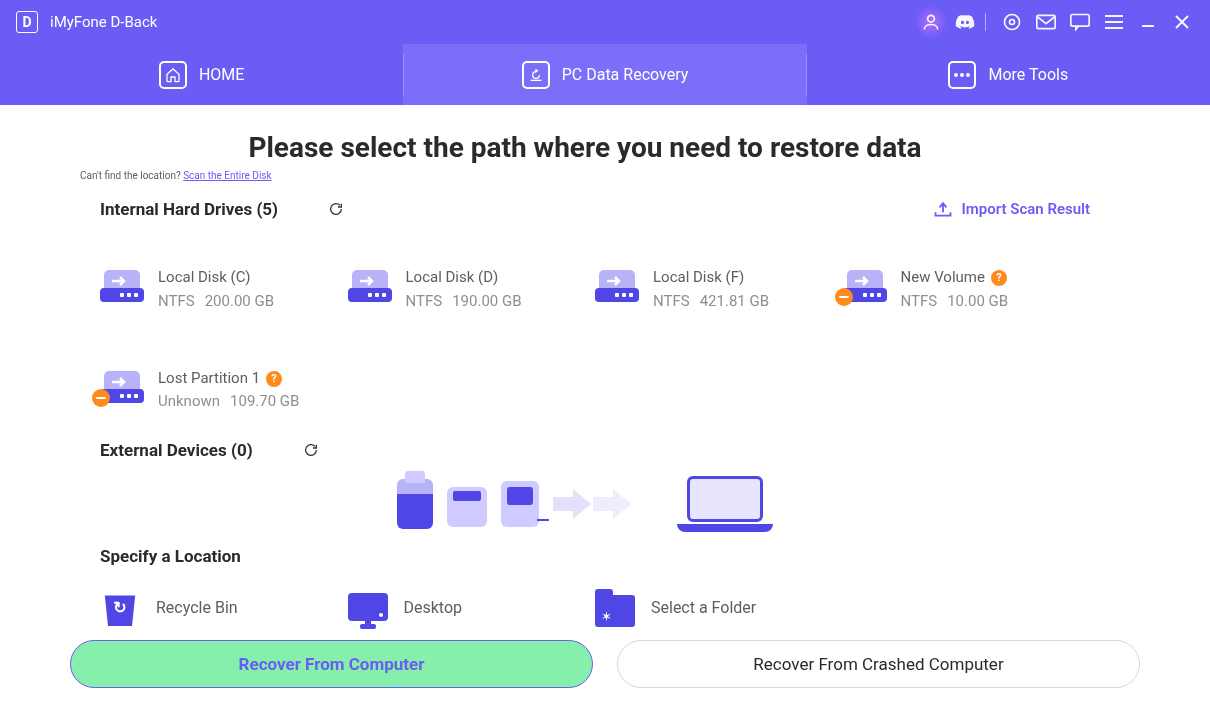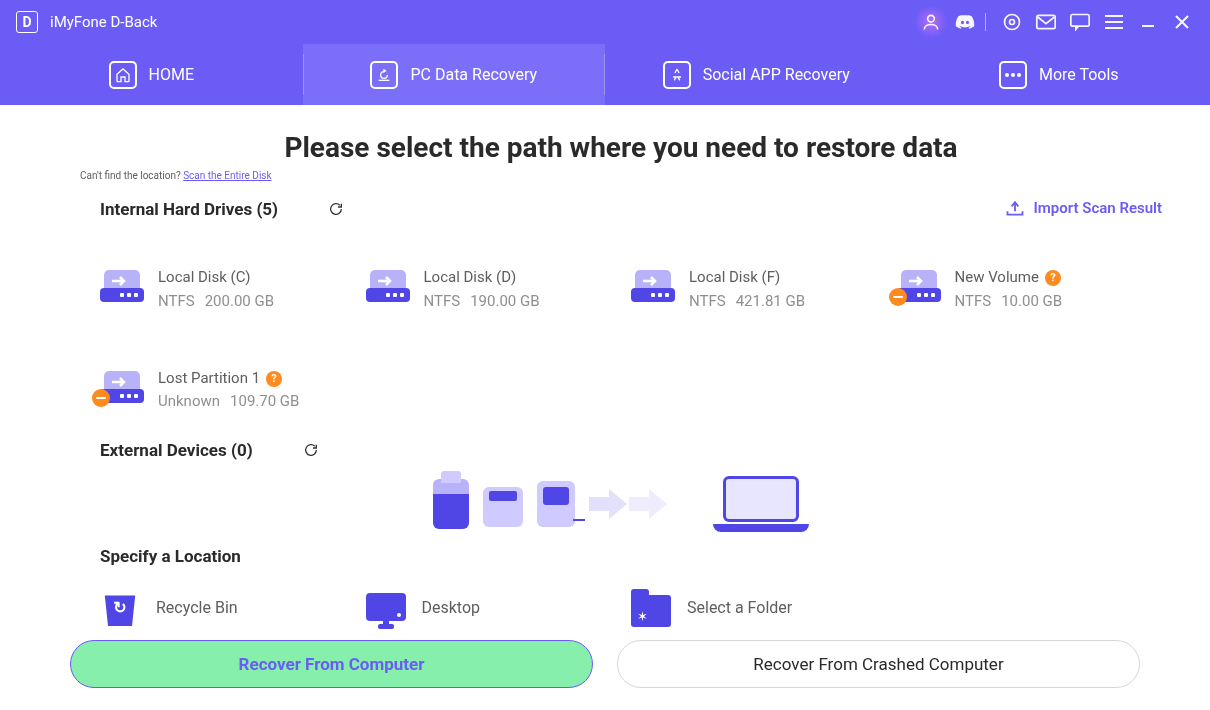--- a/index.html
+++ b/index.html
@@ -29,26 +29,26 @@
   .avatar-glow::after{content:"";position:absolute;inset:-3px;border-radius:50%;background:radial-gradient(circle,rgba(214,118,255,.7),transparent 70%);z-index:-1;}
 
   .tabs{flex:1;display:flex;}
   .tab{flex:1;display:flex;align-items:center;justify-content:center;gap:12px;color:#fff;font-size:16px;cursor:pointer;position:relative;}
   .tab.active{background:var(--purple-tab);}
   .tab.active::after{content:"";position:absolute;right:0;top:10px;bottom:10px;width:1px;background:rgba(255,255,255,.25);}
   .tab.active::before{content:"";position:absolute;left:0;top:10px;bottom:10px;width:1px;background:rgba(255,255,255,.25);}
   .tab-icon{width:28px;height:28px;border:2px solid #fff;border-radius:5px;display:flex;align-items:center;justify-content:center;}
 
   
-  .main{padding:26px 48px 0 80px;}
+  .main{padding:26px 120px 0 80px;}
   .headline{font-size:28px;font-weight:700;color:var(--text-dark);text-align:center;margin:0 0 6px;}
   .subline{text-align:left;font-size:10px;color:var(--text-mid);}
   .subline a{color:var(--link);text-decoration:underline;cursor:pointer;}
 
-  .section-head{display:flex;align-items:flex-start;margin-top:18px;gap:38px;}
+  .section-head{display:flex;align-items:center;margin-top:18px;gap:38px;}
   .section-title{font-size:17px;font-weight:700;color:var(--text-dark);}
   .refresh{width:20px;height:20px;margin-left:10px;display:flex;align-items:center;justify-content:center;cursor:pointer;color:#444;}
   .import-link{margin-left:auto;color:var(--link);font-size:15px;font-weight:600;display:flex;align-items:center;gap:8px;cursor:pointer;}
 
   .drive-grid{display:grid;grid-template-columns:repeat(4,1fr);row-gap:34px;margin-top:24px;}
   .drive{display:flex;align-items:flex-start;gap:14px;cursor:pointer;margin-top:25px;}
   .drive-icon{width:44px;height:32px;position:relative;margin-top:2px;}
   .drive-icon .base{position:absolute;left:0;right:0;bottom:0;height:14px;background:var(--icon-blue);border-radius:4px;}
   .drive-icon .base::after{content:"";position:absolute;right:6px;top:5px;width:4px;height:4px;background:#fff;border-radius:1px;box-shadow:-7px 0 #fff,-14px 0 #fff;}
   .drive-icon .lid{position:absolute;left:4px;right:4px;top:0;height:18px;background:var(--icon-light);border-radius:5px 5px 0 0;}
@@ -172,28 +172,20 @@
         <svg width="16" height="16" viewBox="0 0 24 24" fill="none" stroke="#fff" stroke-width="2">
             <path d="M12 7a5 5 0 1 0 5 5"></path>
             <path d="M12 3v4l3-2"></path>
             <path d="M4 20h16"></path>
           </svg>
       </span>
       <span>PC Data Recovery</span>
     </div>
     <div class="tab">
       <span class="tab-icon">
-        <svg width="16" height="16" viewBox="0 0 24 24" fill="none" stroke="#fff" stroke-width="2">
-            <path d="M12 3l3 6M12 3l-3 6M6 15h12M8 20l2-4M16 20l-2-4"></path>
-          </svg>
-      </span>
-      <span>Social APP Recovery</span>
-    </div>
-    <div class="tab">
-      <span class="tab-icon">
         <svg width="16" height="6" viewBox="0 0 16 6" fill="#fff">
             <circle cx="2" cy="3" r="2"></circle>
             <circle cx="8" cy="3" r="2"></circle>
             <circle cx="14" cy="3" r="2"></circle>
           </svg>
       </span>
       <span>More Tools</span>
     </div>
   </div>
 </div>

